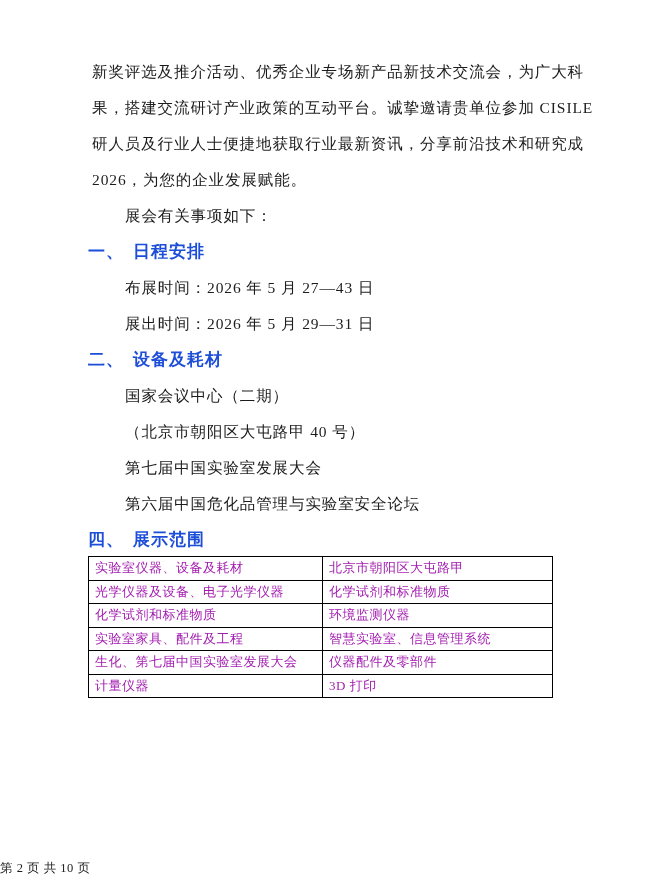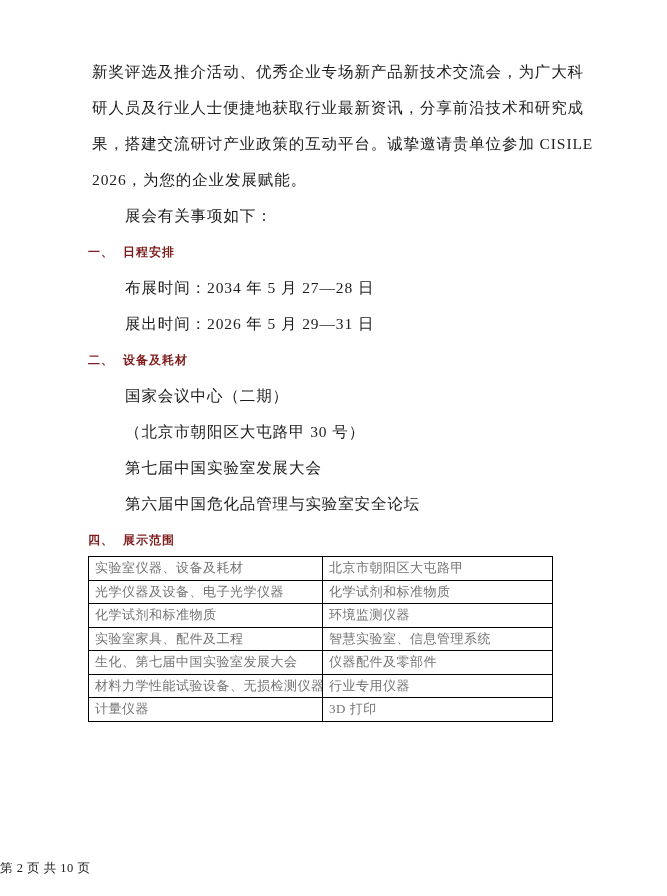--- a/index.html
+++ b/index.html
@@ -22,43 +22,43 @@
     font-size: 15.5px;
     letter-spacing: 0.9px;
     line-height: 36px;
     height: 36px;
     white-space: nowrap;
   }
   .indent { padding-left: 33px; }
   .heading {
     font-family: "Liberation Sans", "DejaVu Sans", sans-serif;
     font-weight: bold;
-    font-size: 12px;
-    color: #7f1d1d;
+    font-size: 17px;
+    color: #1d4ed8;
     letter-spacing: 1px;
     margin-left: -4px;
   }
   .heading .num { margin-right: 9px; }
   table.scope {
     border-collapse: collapse;
     table-layout: fixed;
     width: 464px;
     margin-left: -4px;
     margin-top: -2px;
   }
   table.scope td {
     border: 1px solid #000000;
     height: 22.5px;
     font-size: 13px;
     letter-spacing: 0.5px;
     padding: 0 2px 0 6px;
     white-space: nowrap;
     overflow: hidden;
     vertical-align: middle;
-    color: #737373;
+    color: #a21caf;
   }
   .col-left  { width: 234px; }
   .col-right { width: 230px; }
   .footer {
     position: absolute;
     top: 860px;
     left: 0;
     width: 667px;
     text-align: left;
     font-size: 12.5px;
@@ -66,37 +66,37 @@
     color: #1c1c1c;
   }
 </style>
 </head>
 <body>
 
 <div class="page">
   <div class="content">
 
     <div class="line">新奖评选及推介活动、优秀企业专场新产品新技术交流会，为广大科</div>
+    <div class="line">果，搭建交流研讨产业政策的互动平台。诚挚邀请贵单位参加 CISILE</div>
     <div class="line">研人员及行业人士便捷地获取行业最新资讯，分享前沿技术和研究成</div>
-    <div class="line">果，搭建交流研讨产业政策的互动平台。诚挚邀请贵单位参加 CISILE</div>
     <div class="line">2026，为您的企业发展赋能。</div>
 
     <div class="line indent">展会有关事项如下：</div>
 
     <div class="line heading">
       <span class="num">一、</span><span>日程安排</span>
     </div>
-    <div class="line indent">布展时间：2034 年 5 月 27—28 日</div>
+    <div class="line indent">布展时间：2026 年 5 月 27—43 日</div>
     <div class="line indent">展出时间：2026 年 5 月 29—31 日</div>
 
     <div class="line heading">
       <span class="num">二、</span><span>设备及耗材</span>
     </div>
     <div class="line indent">国家会议中心（二期）</div>
-    <div class="line indent">（北京市朝阳区大屯路甲 30 号）</div>
+    <div class="line indent">（北京市朝阳区大屯路甲 40 号）</div>
 
     <div class="line indent">第七届中国实验室发展大会</div>
     <div class="line indent">第六届中国危化品管理与实验室安全论坛</div>
 
     <div class="line heading">
       <span class="num">四、</span><span>展示范围</span>
     </div>
 
     <table class="scope">
       <colgroup>
@@ -118,24 +118,20 @@
         </tr>
         <tr>
           <td>实验室家具、配件及工程</td>
           <td>智慧实验室、信息管理系统</td>
         </tr>
         <tr>
           <td>生化、第七届中国实验室发展大会</td>
           <td>仪器配件及零部件</td>
         </tr>
         <tr>
-          <td>材料力学性能试验设备、无损检测仪器</td>
-          <td>行业专用仪器</td>
-        </tr>
-        <tr>
           <td>计量仪器</td>
           <td>3D 打印</td>
         </tr>
       </tbody>
     </table>
 
   </div>
 
   <div class="footer">第 2 页 共 10 页</div>
 </div>

